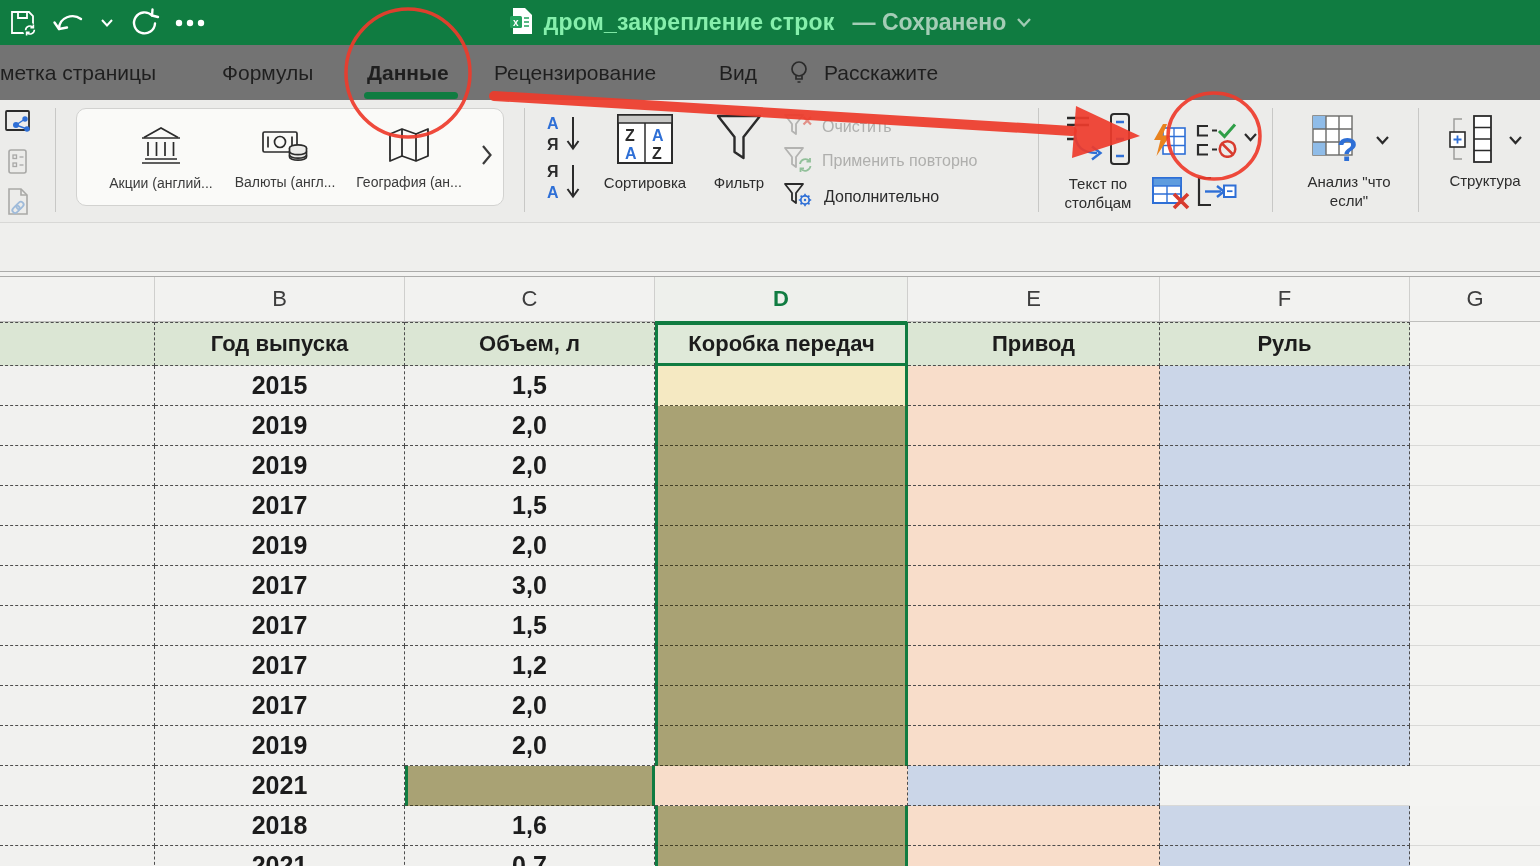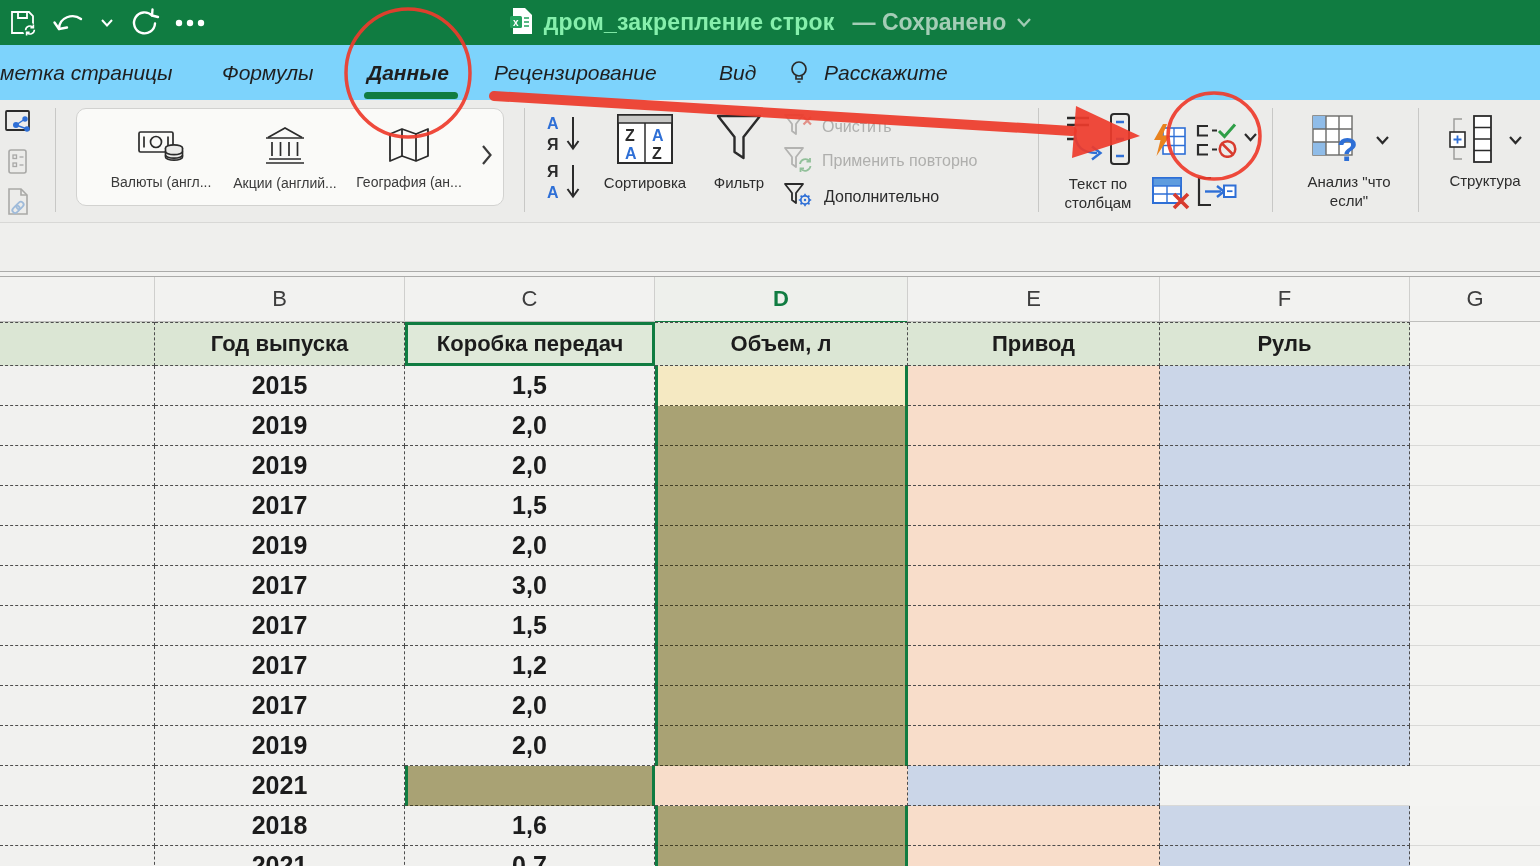--- a/index.html
+++ b/index.html
@@ -16,21 +16,21 @@
 
   
   .titlebar{position:absolute;left:0;top:0;width:1540px;height:45px;background:var(--green);}
   .tb-left{position:absolute;left:8px;top:0;height:45px;display:flex;align-items:center;gap:14px;}
   .tb-center{position:absolute;left:0;top:0;width:100%;height:45px;display:flex;align-items:center;justify-content:center;gap:10px;}
   .doc-title{color:#86efac;font-size:23px;font-weight:bold;letter-spacing:.2px;}
   .doc-status{color:rgba(255,255,255,.62);font-size:23px;font-weight:bold;margin-left:8px;}
   .tb-btn{display:flex;align-items:center;}
 
   
-  .tabrow{position:absolute;left:0;top:45px;width:1540px;height:55px;background:#7dd3fc;font-style:italic;}
+  .tabrow{position:absolute;left:0;top:45px;width:1540px;height:55px;background:#737373;}
   .tab{position:absolute;top:0;height:55px;line-height:55px;font-size:21px;color:#1f1f1f;white-space:nowrap;cursor:default;}
   .t0{left:0;} .t1{left:222px;} .t2{left:367px;font-weight:bold;} .t3{left:494px;} .t4{left:719px;} .t5{left:824px;}
   .tab-underline{position:absolute;left:364px;top:47px;width:94px;height:7px;border-radius:4px;background:var(--green);}
   .bulb{position:absolute;left:787px;top:14px;}
 
   
   .ribbon{position:absolute;left:0;top:100px;width:1540px;height:122px;background:#ECECEA;}
   .rdiv{position:absolute;top:8px;height:104px;width:1px;background:#C8C8C6;}
   .leftcol{position:absolute;left:3px;top:6px;display:flex;flex-direction:column;gap:5px;}
   .card{position:absolute;left:76px;top:8px;width:428px;height:98px;background:#FAFAF8;border:1px solid #D2D2D0;border-radius:10px;
@@ -178,41 +178,41 @@
             <rect x="13.5" y="18.5" width="8" height="5.5" rx="2.7"></rect>
           </g>
         </svg>
       </span>
     </div>
     <div class="rdiv" style="left:55px"></div>
 
     <div class="card">
       <div class="dt-item">
         <span>
+          <svg width="48" height="46" viewBox="0 0 48 46" fill="none" stroke="#2b2b2b" stroke-width="1.7">
+            <path d="M7 14.5 L24 5 L41 14.5"></path>
+              <path d="M5 15 h38"></path>
+            <path d="M11 19 v14 M19.5 19 v14 M28 19 v14 M36.5 19 v14"></path>
+            <path d="M8 36 h32 M5 40 h38"></path>
+          </svg>
+        </span>
+        <span class="dt-label">Акции (англий...</span>
+      </div>
+      <div class="dt-item">
+        <span>
           <svg width="50" height="44" viewBox="0 0 50 44" fill="none" stroke="#2b2b2b" stroke-width="1.7">
             <rect x="3" y="8" width="34" height="20" rx="1.5"></rect>
             <circle cx="20" cy="18" r="5.5"></circle>
             <path d="M8 12.5 v11 M32 12.5 v11"></path>
             <ellipse cx="38" cy="24" rx="8.5" ry="3.2" fill="#EBEBE9"></ellipse>
             <path d="M29.5 24 v9 a8.5 3.2 0 0 0 17 0 v-9" fill="#EBEBE9"></path>
             <path d="M29.5 27.5 a8.5 3.2 0 0 0 17 0 M29.5 31 a8.5 3.2 0 0 0 17 0"></path>
           </svg>
         </span>
         <span class="dt-label">Валюты (англ...</span>
-      </div>
-      <div class="dt-item">
-        <span>
-          <svg width="48" height="46" viewBox="0 0 48 46" fill="none" stroke="#2b2b2b" stroke-width="1.7">
-            <path d="M7 14.5 L24 5 L41 14.5"></path>
-              <path d="M5 15 h38"></path>
-            <path d="M11 19 v14 M19.5 19 v14 M28 19 v14 M36.5 19 v14"></path>
-            <path d="M8 36 h32 M5 40 h38"></path>
-          </svg>
-        </span>
-        <span class="dt-label">Акции (англий...</span>
       </div>
       <div class="dt-item">
         <span>
           <svg width="48" height="44" viewBox="0 0 48 44" fill="none" stroke="#2b2b2b" stroke-width="1.8">
             <path d="M5 10 L17 5 L31 10 L43 5 V32 L31 37 L17 32 L5 37 Z" stroke-linejoin="round"></path>
             <path d="M17 5 V32 M31 10 V37"></path>
           </svg>
         </span>
         <span class="dt-label">География (ан...</span>
       </div>
@@ -408,22 +408,22 @@
       <div class="colcell">C</div>
       <div class="colcell selcol">D</div>
       <div class="colcell">E</div>
       <div class="colcell">F</div>
       <div class="colcell">G</div>
     </div>
   <div class="grid">
       <div class="gridrow header">
         <div class="cell c0"></div>
         <div class="cell c1">Год выпуска</div>
+        <div class="cell c2">Объем, л</div>
         <div class="cell c3">Коробка передач</div>
-        <div class="cell c2">Объем, л</div>
         <div class="cell c4">Привод</div>
         <div class="cell c5">Руль</div>
         <div class="cell c6"></div>
       </div>
       <div class="gridrow">
         <div class="cell c0"></div>
         <div class="cell c1">2015</div>
         <div class="cell c2">1,5</div>
         <div class="cell c3 activecell"></div>
         <div class="cell c4"></div>

